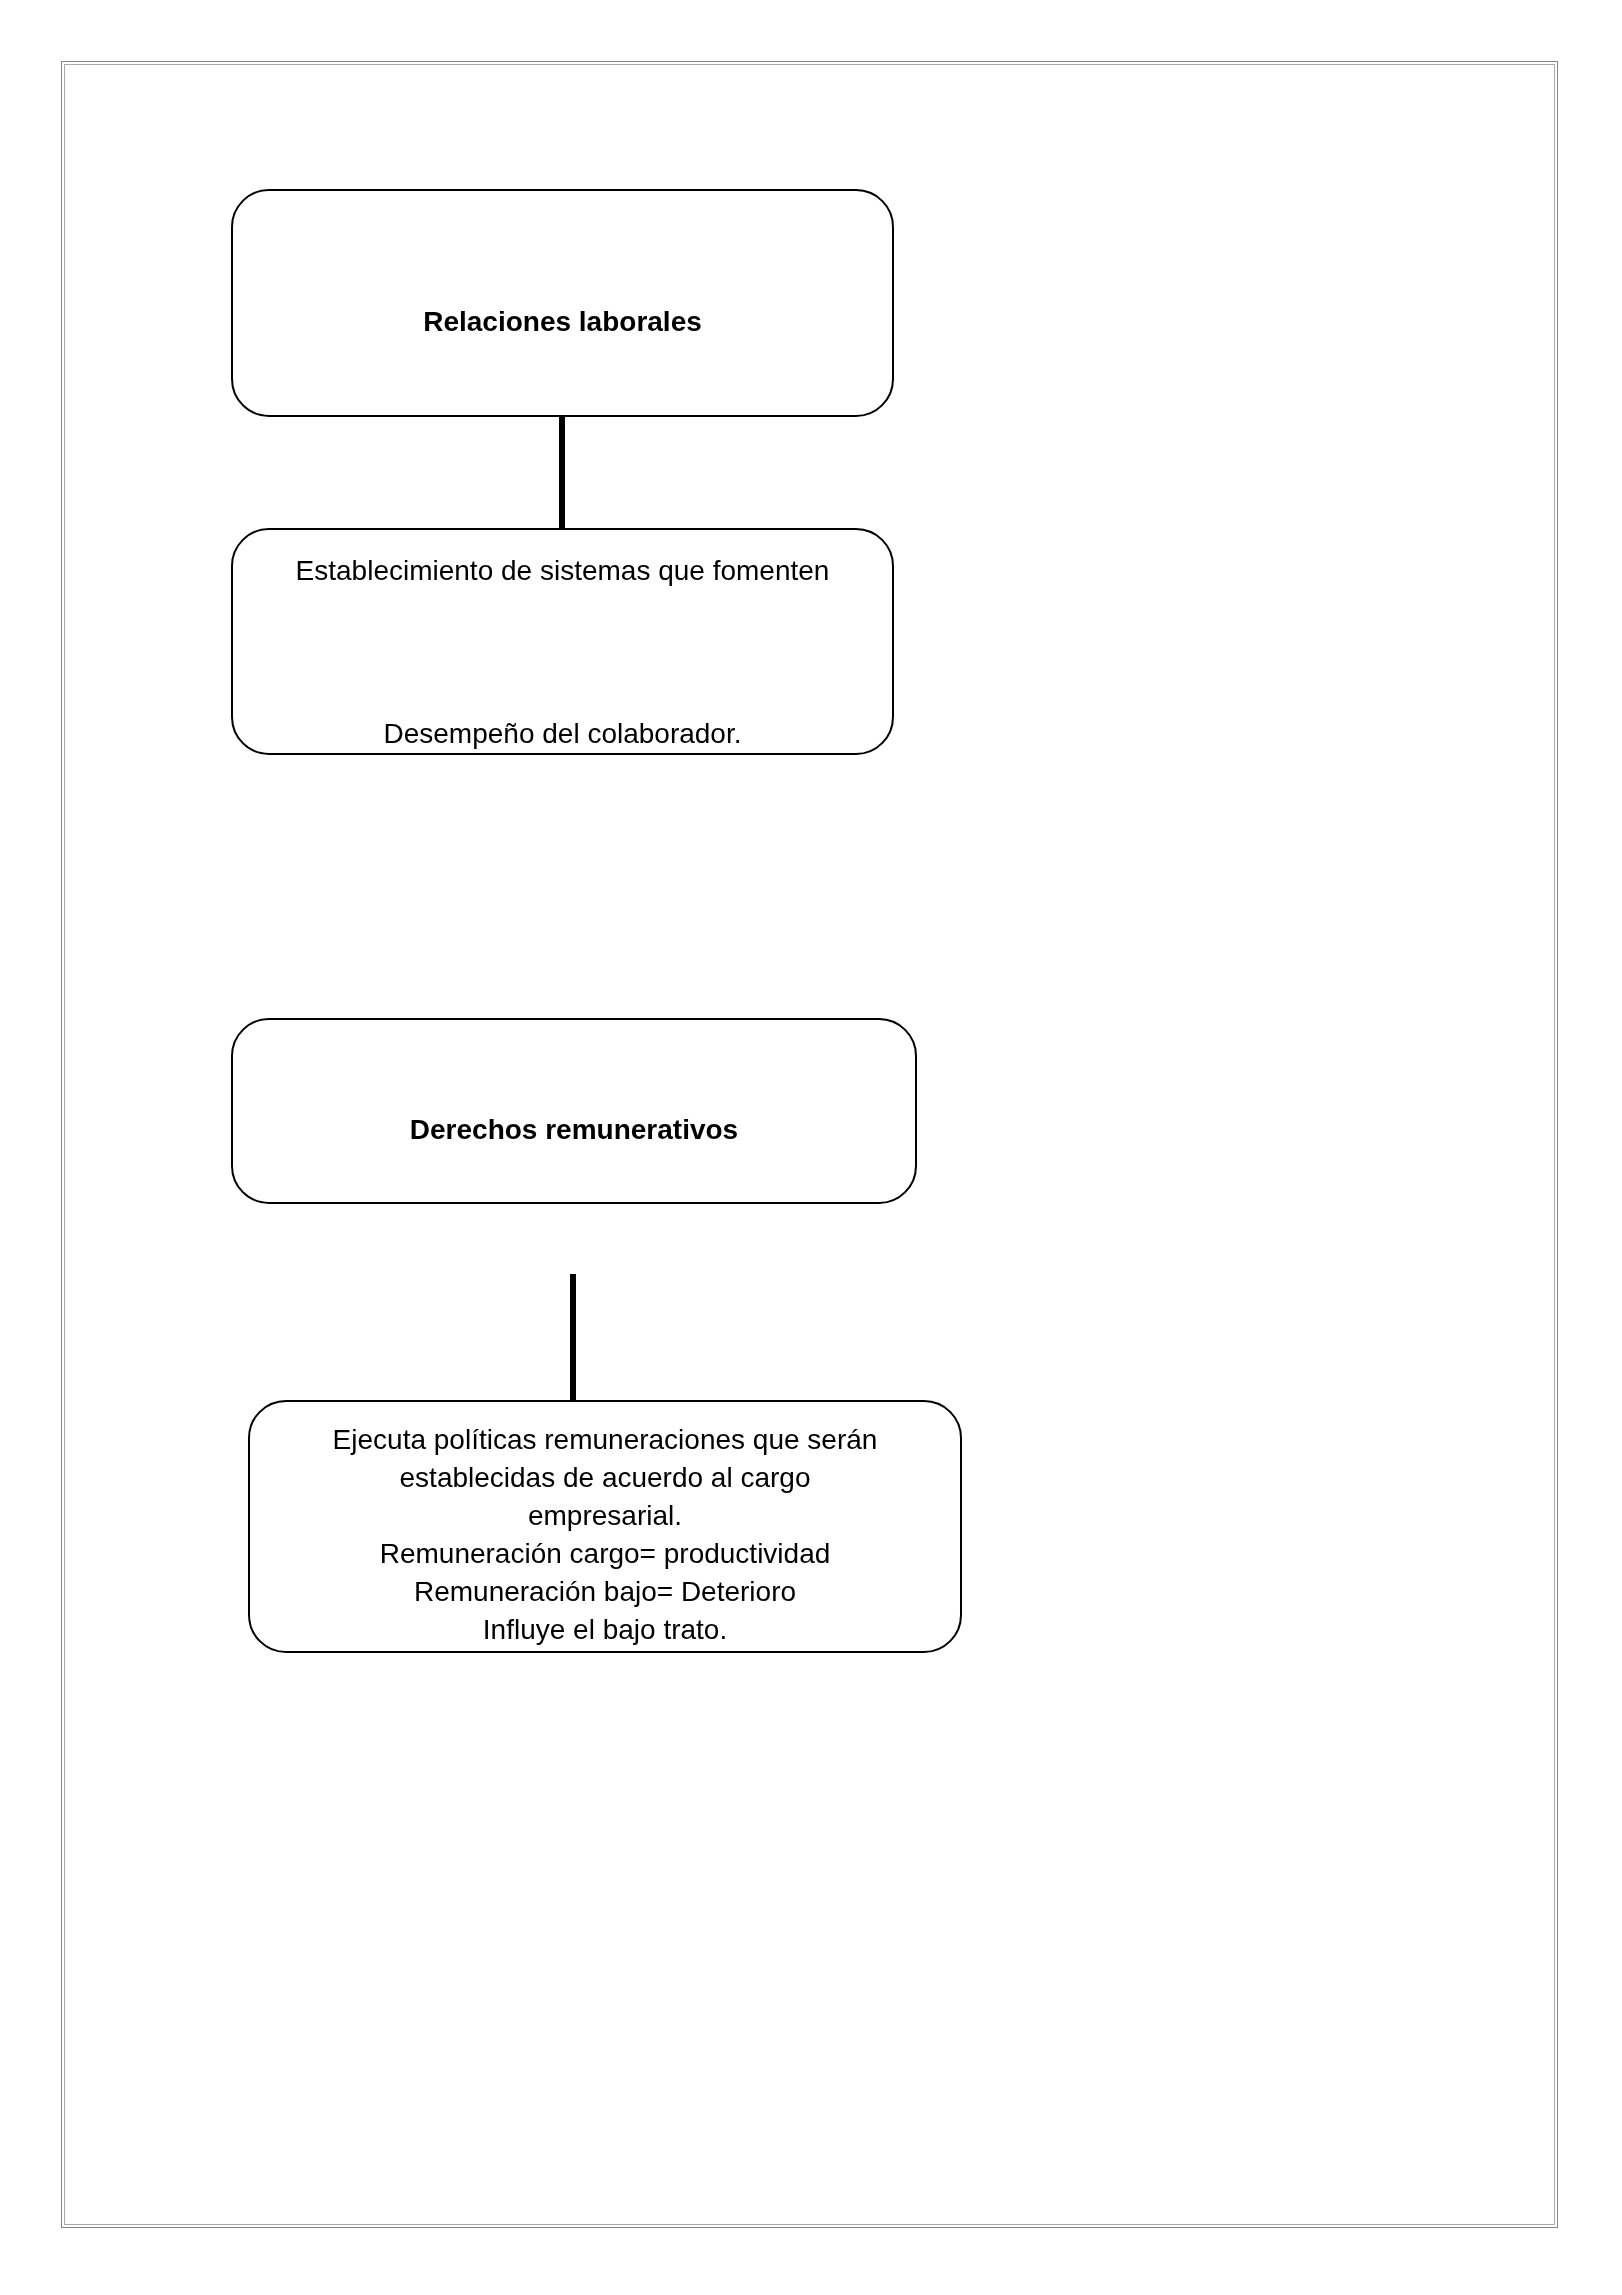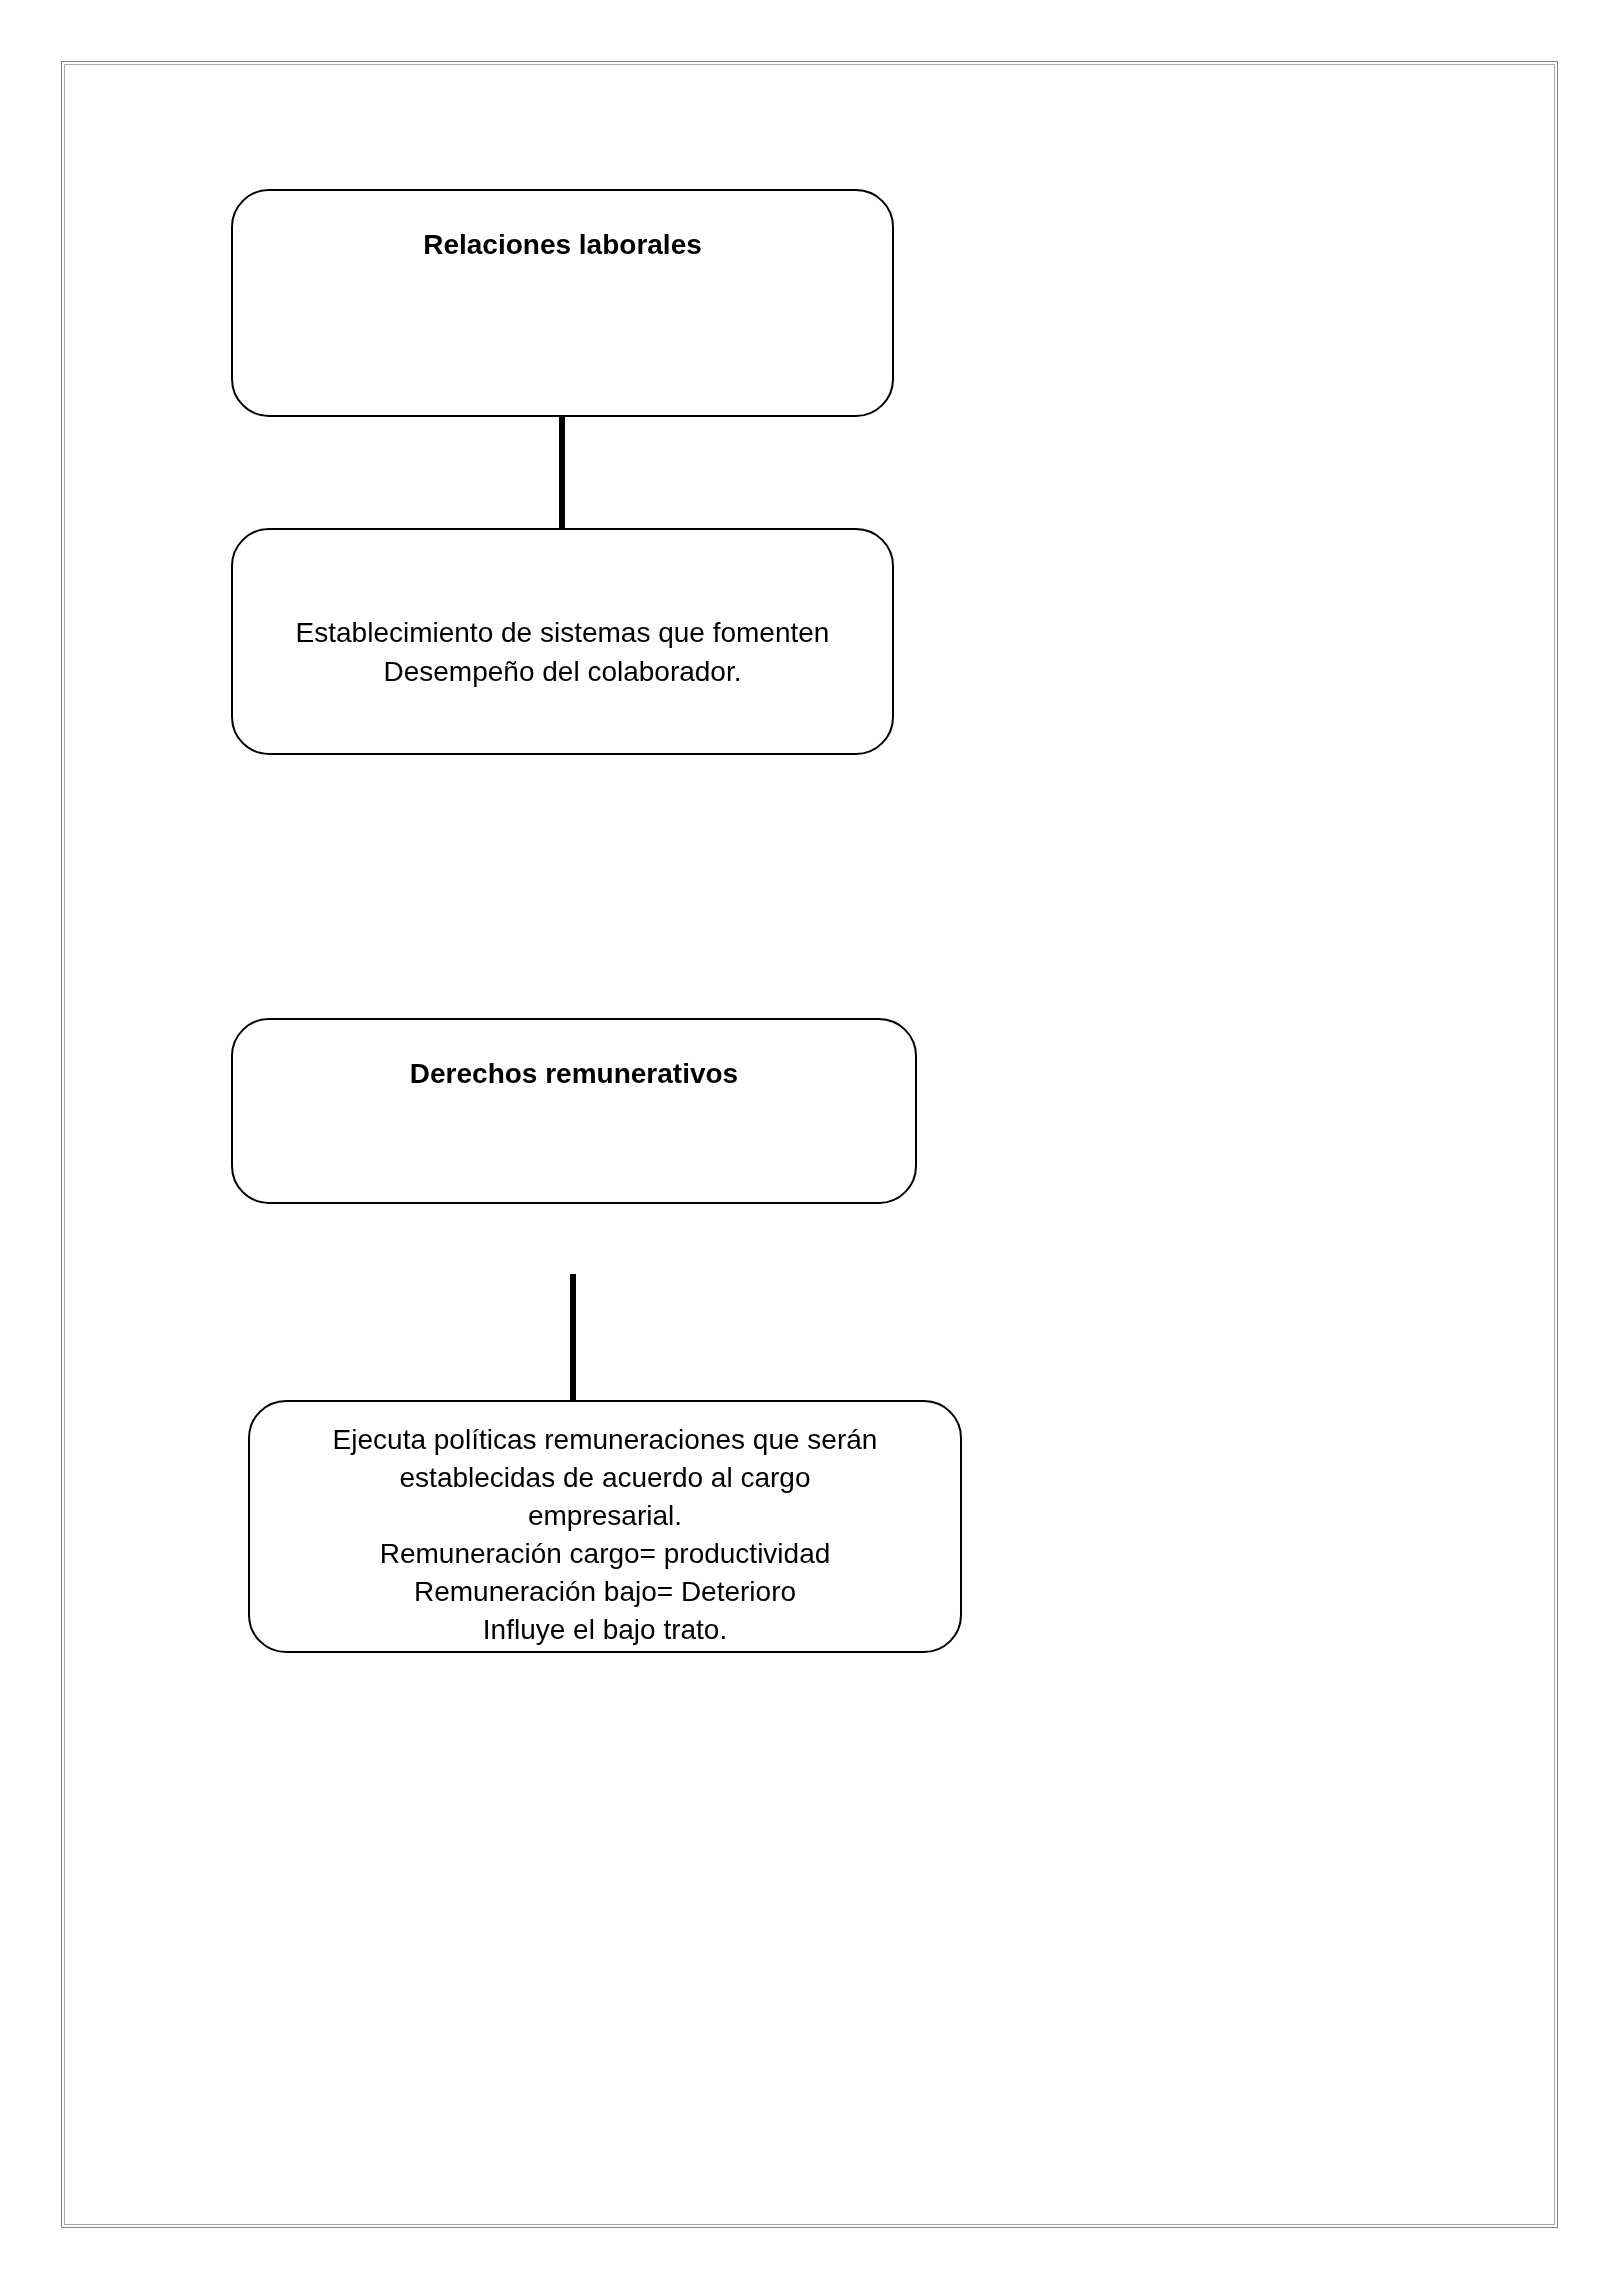--- a/index.html
+++ b/index.html
@@ -36,40 +36,41 @@
     box-sizing: border-box;
     border: 2.4px solid #000000;
     border-radius: 38px;
     background: #ffffff;
     display: flex;
     flex-direction: column;
     align-items: center;
     text-align: center;
   }
   .title-box {
+    justify-content: center;
     font-weight: bold;
     font-size: 28px;
     line-height: 35px;
   }
   .detail-box {
     font-size: 28px;
   }
   #box-relaciones {
     left: 231px;
     top: 189px;
     width: 663px;
     height: 228px;
     padding-top: 36px;
   }
   #box-relaciones-detail {
     left: 231px;
     top: 528px;
     width: 663px;
     height: 227px;
-    justify-content: center;
+    justify-content: space-between;
     padding-top: 20.6px;
     line-height: 39px;
   }
   #box-derechos {
     left: 231px;
     top: 1018px;
     width: 686px;
     height: 186px;
     padding-top: 36px;
   }

